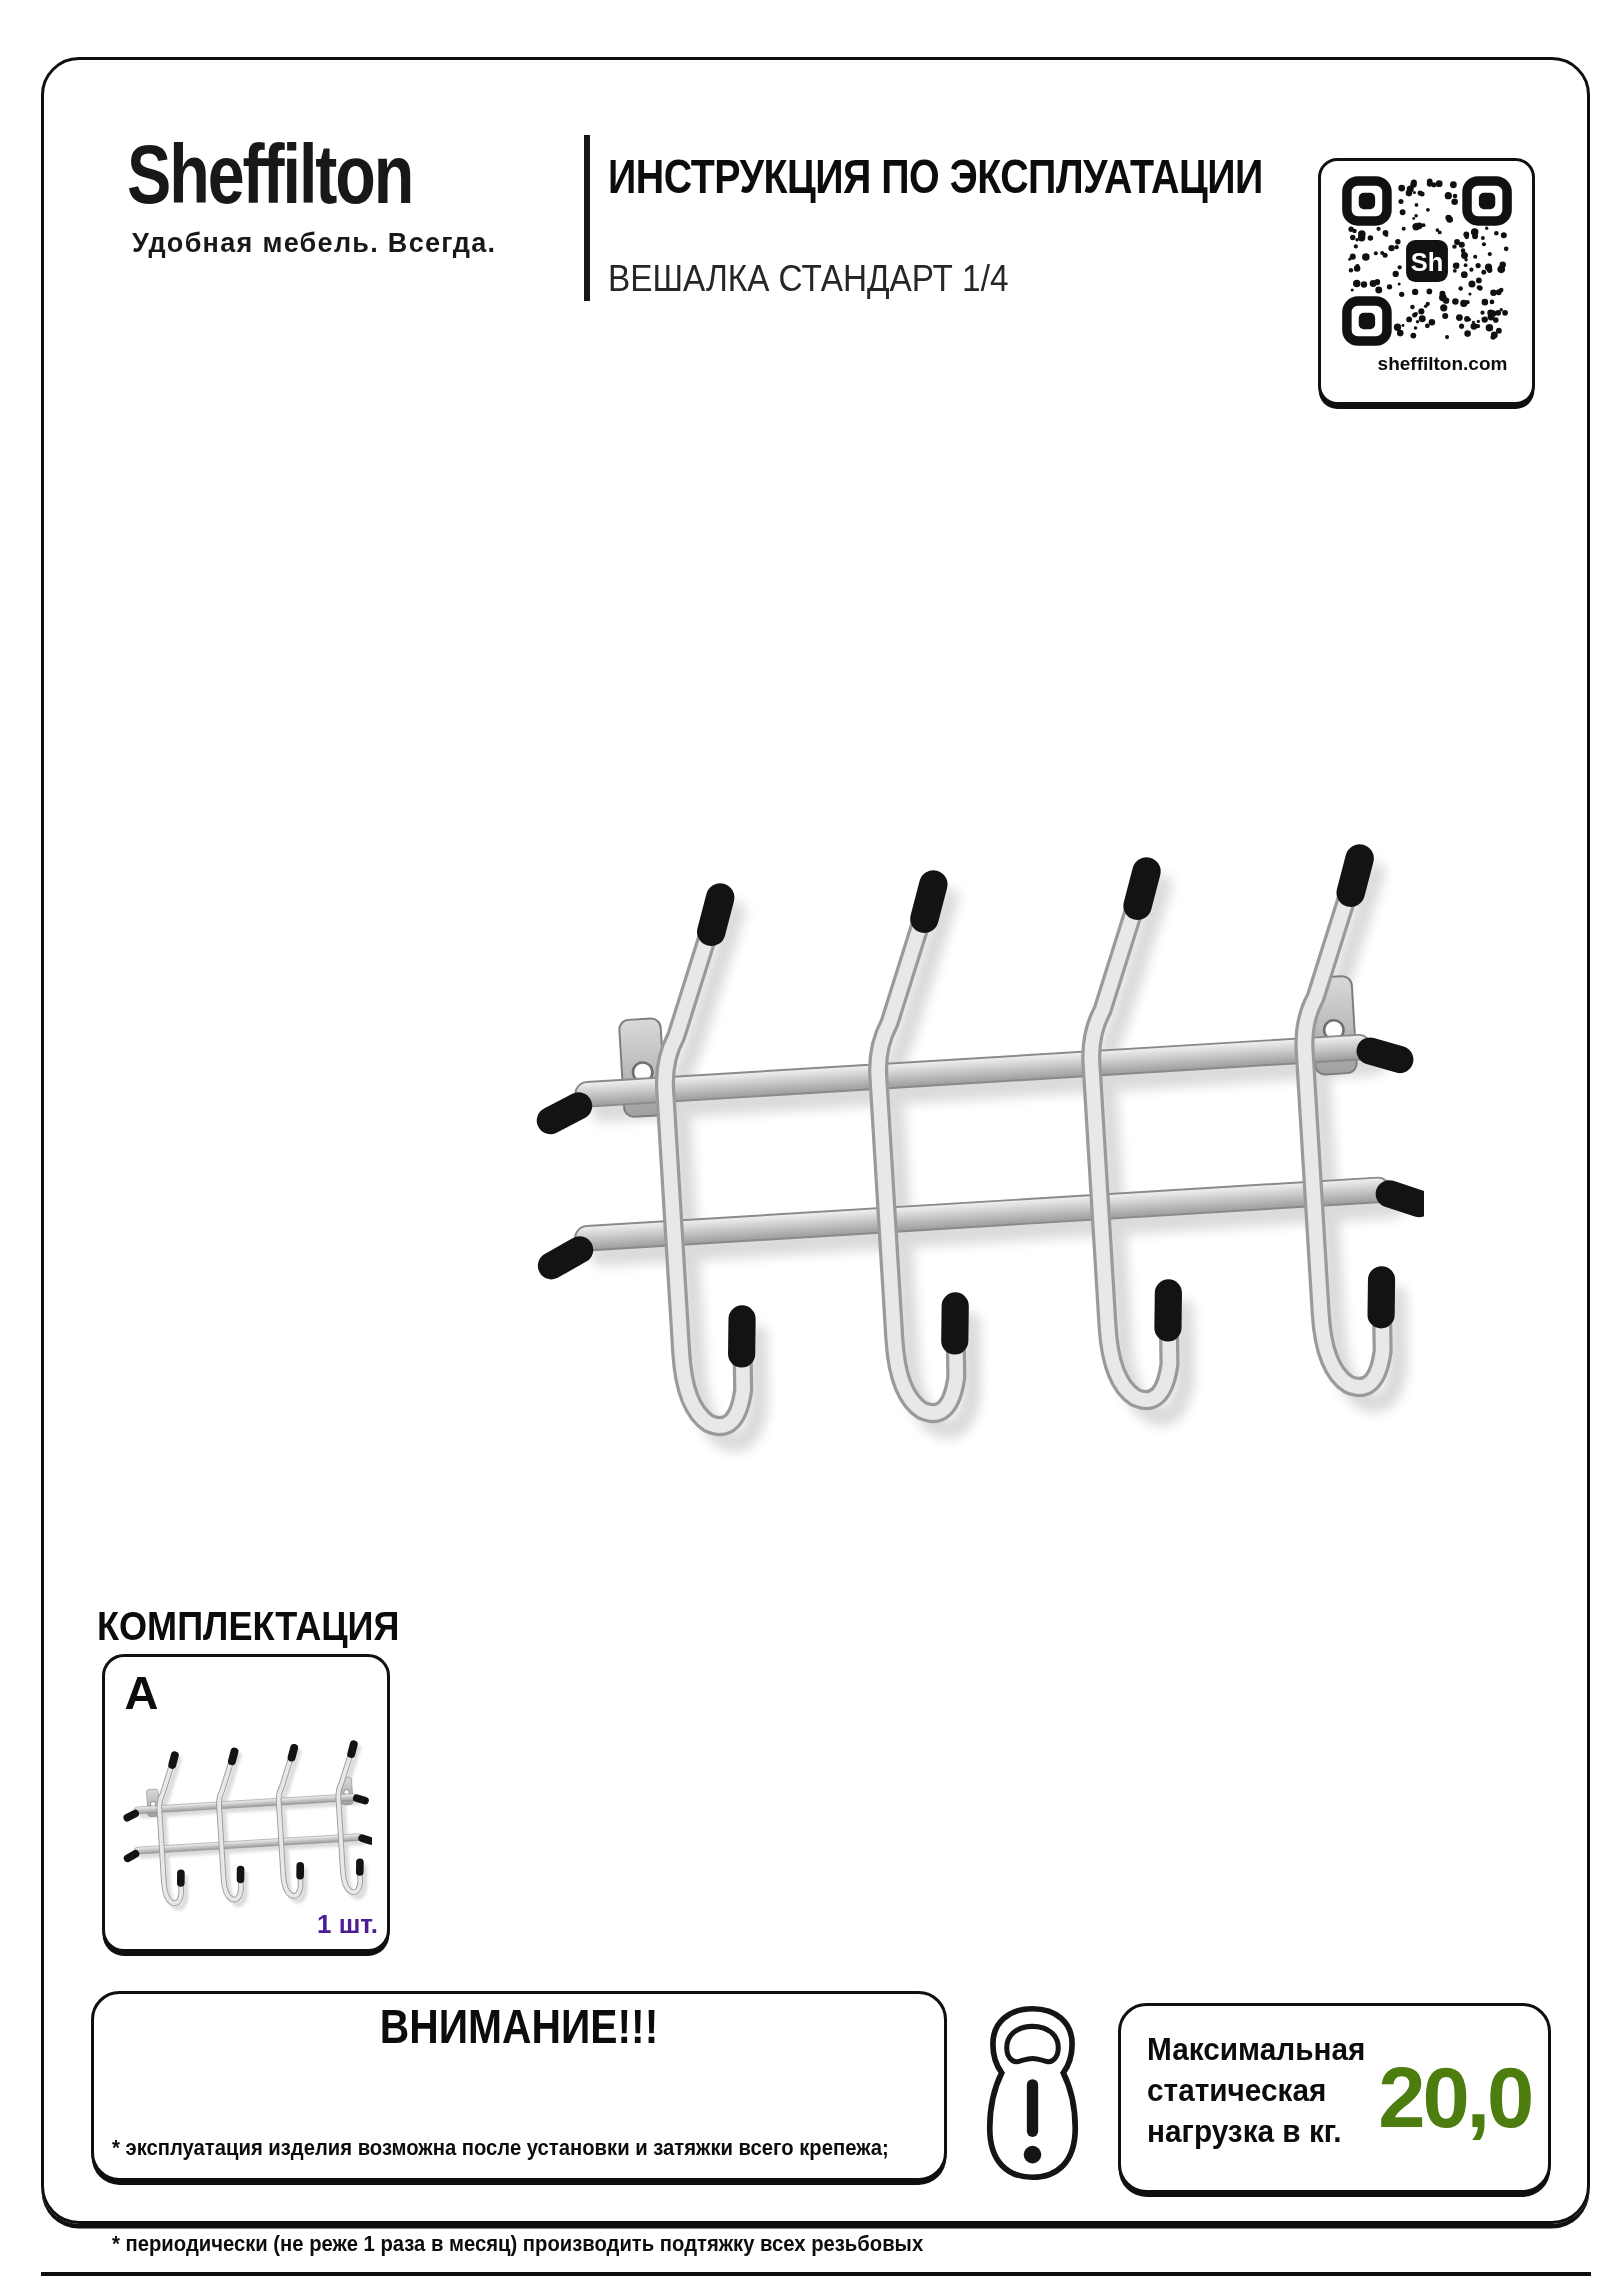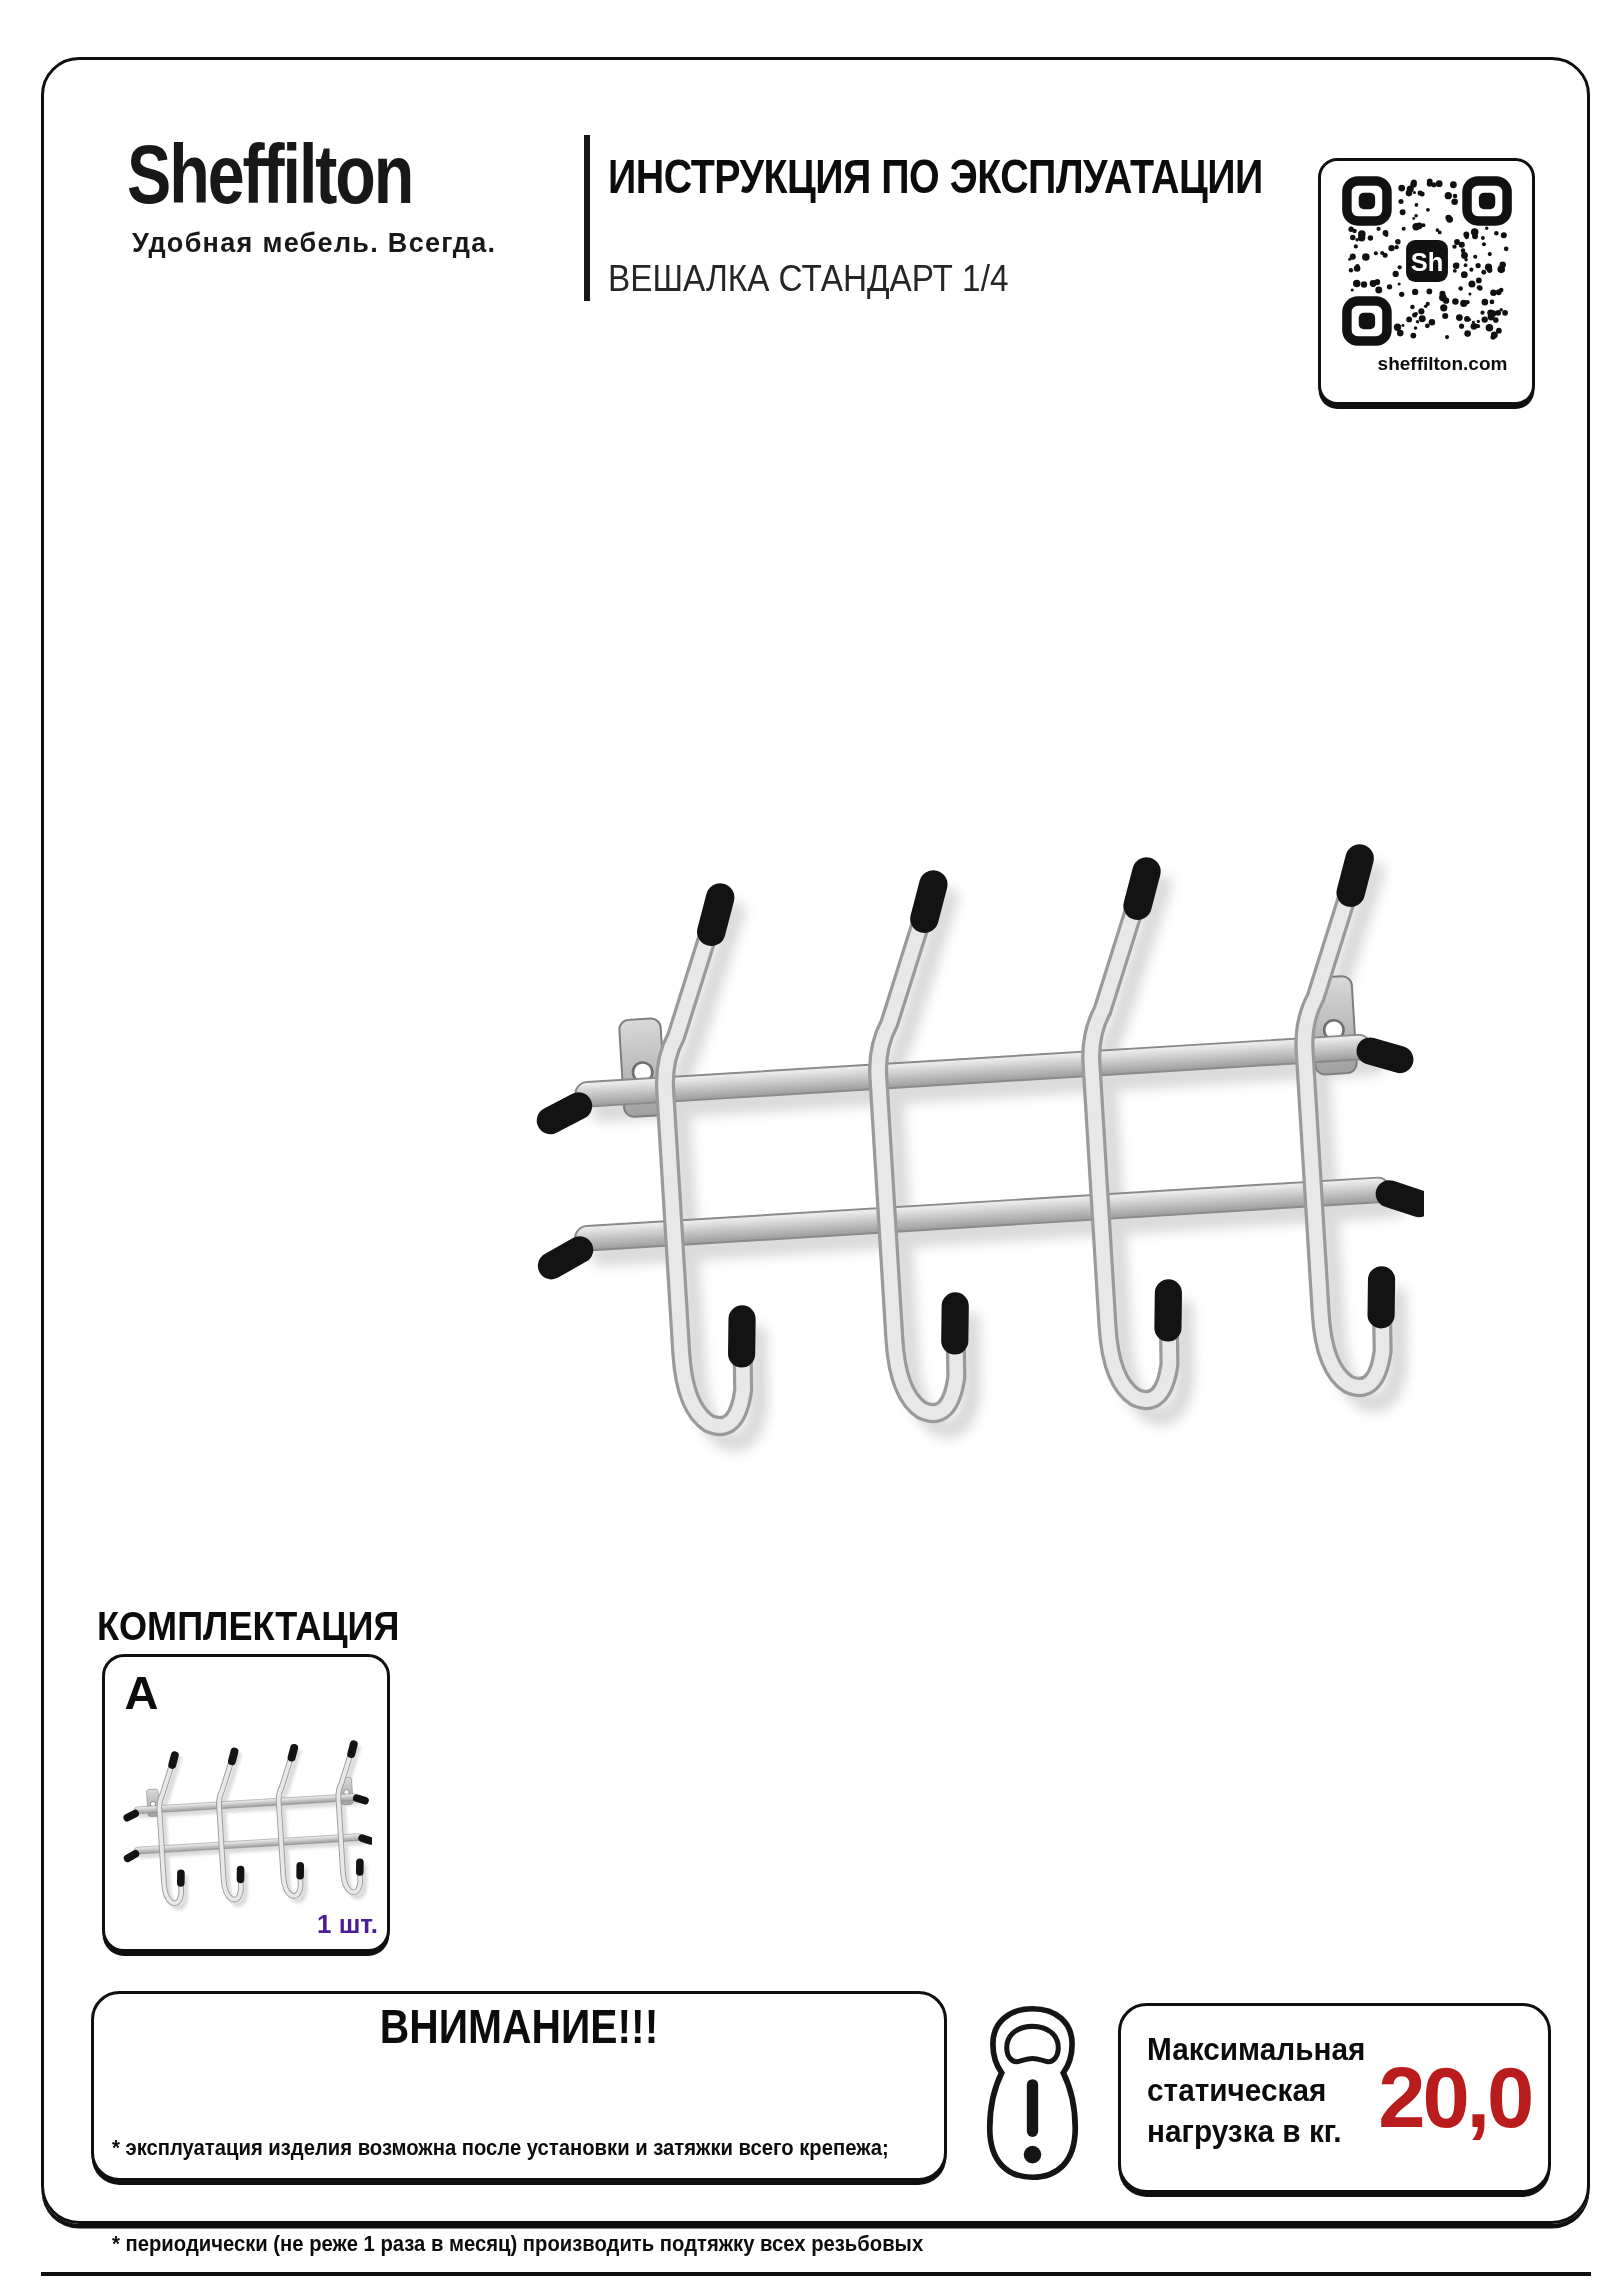--- a/index.html
+++ b/index.html
@@ -63,21 +63,21 @@
   .warn-bullets{position:absolute;left:18px;top:74px;font-size:22px;font-weight:bold;line-height:32px;
         transform:scaleX(.92);transform-origin:left top;white-space:pre;color:#0c0c0c;}
 
   
   .kettlebell{left:978px;top:2005px;width:109px;height:176px;}
   .load-box{left:1118px;top:1991px;width:427px;height:184px;border:3.9px solid #0f0f0f;border-radius:28.5px;
         background:#fff;box-shadow:0 4.5px 0 -0.6px #0f0f0f;margin-top:12px;}
   .load-label{position:absolute;left:26px;top:23px;font-size:32px;font-weight:bold;line-height:41px;
         transform:scaleX(.93);transform-origin:left top;white-space:nowrap;color:#0c0c0c;}
   .load-value{position:absolute;right:17px;top:50%;transform:translateY(-50%);font-size:85px;
-        font-weight:bold;letter-spacing:-3.2px;color:#b91c1c;}
+        font-weight:bold;letter-spacing:-3.2px;color:#4d7c0f;}
 
   .hidden-defs{position:absolute;width:0;height:0;overflow:hidden;}
 </style>
 </head>
 <body>
 
 <div class="page">
 
   <div class="abs sheet-border"></div>
 

